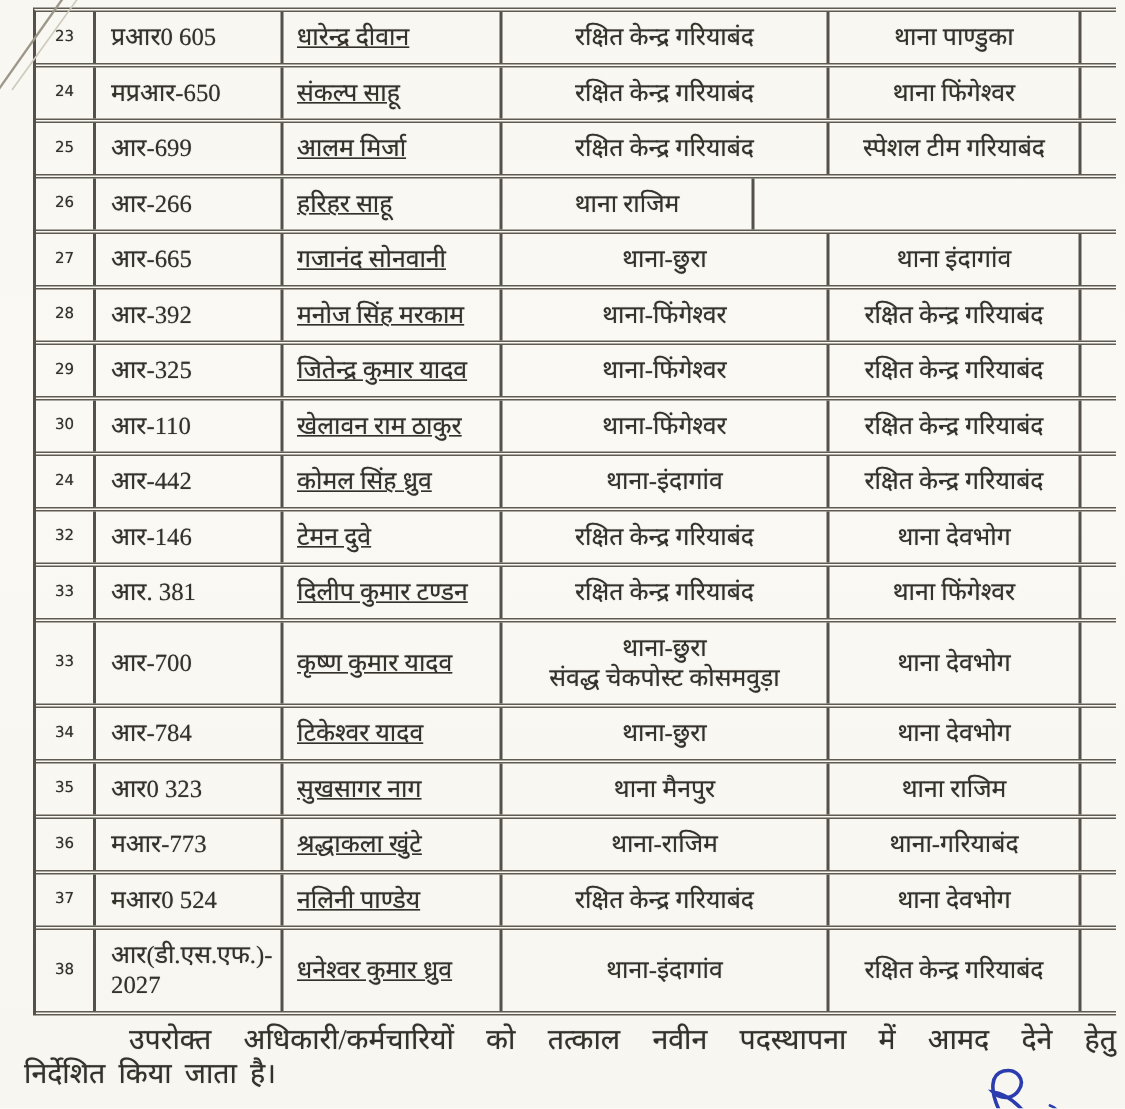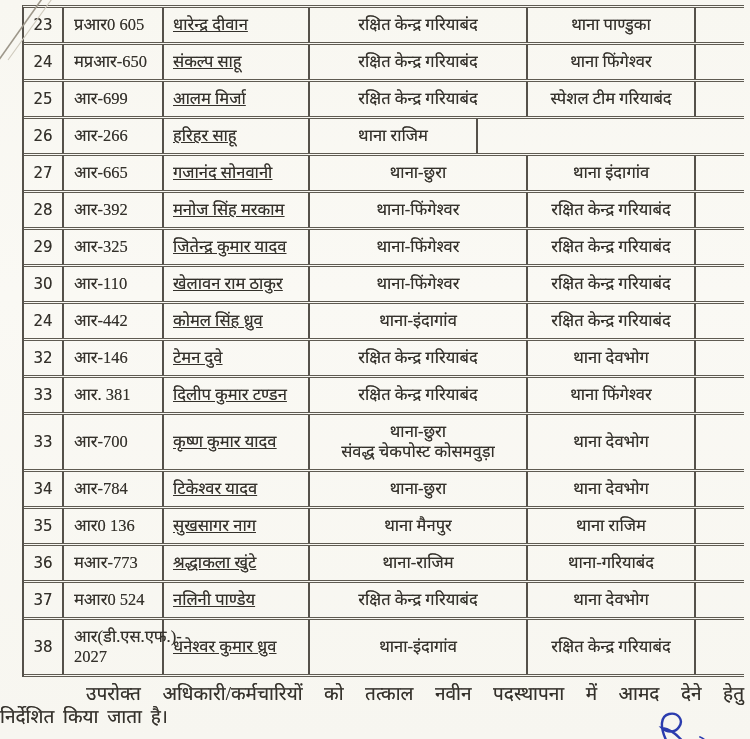--- a/index.html
+++ b/index.html
@@ -20,32 +20,32 @@
   .row{display:flex;align-items:stretch;border-bottom:3px double #5f5b52;}
   .cell{
     box-sizing:border-box;
     border-right:2px solid #55514a;
     min-height:34px;
     display:flex;align-items:center;
     font-size:16.5px;line-height:20px;
     padding:7px 4px;
     white-space:pre-line;
   }
-  .c-sno{width:40px;justify-content:center;font-family:"DejaVu Sans","Liberation Sans",sans-serif;font-size:15px;}
-  .c-id{width:100px;padding-left:10px;}
+  .c-sno{width:40px;justify-content:center;font-family:"DejaVu Sans","Liberation Sans",sans-serif;font-size:10px;}
+  .c-id{width:125px;padding-left:10px;}
   .c-name{width:146px;padding-left:9px;text-decoration:underline;}
   .c-from{width:218px;justify-content:center;text-align:center;}
   .c-to{width:168px;justify-content:center;text-align:center;}
   .closing{position:absolute;left:0;top:682px;width:748px;font-size:19px;line-height:23px;text-shadow:0 0 0.6px rgba(52,49,43,.55);}
   .closing-line1{
     padding-left:86px;padding-right:4px;
     text-align:justify;text-align-last:justify;
     word-spacing:6px;
   }
-  .closing-line2{padding-left:0;word-spacing:4px;}
+  .closing-line2{padding-left:16px;word-spacing:4px;}
   .overlay{position:absolute;left:0;top:0;pointer-events:none;}
 </style>
 </head>
 <body>
 
 <div class="page">
 
   <div class="tbl">
       <div class="row">
         <div class="cell c-sno">23</div>
@@ -133,21 +133,21 @@
       </div>
       <div class="row">
         <div class="cell c-sno">34</div>
         <div class="cell c-id">आर-784</div>
         <div class="cell c-name">टिकेश्वर यादव</div>
         <div class="cell c-from">थाना-छुरा</div>
         <div class="cell c-to">थाना देवभोग</div>
       </div>
       <div class="row">
         <div class="cell c-sno">35</div>
-        <div class="cell c-id">आर0 136</div>
+        <div class="cell c-id">आर0 323</div>
         <div class="cell c-name">सुखसागर नाग</div>
         <div class="cell c-from">थाना मैनपुर</div>
         <div class="cell c-to">थाना राजिम</div>
       </div>
       <div class="row">
         <div class="cell c-sno">36</div>
         <div class="cell c-id">मआर-773</div>
         <div class="cell c-name">श्रद्धाकला खुंटे</div>
         <div class="cell c-from">थाना-राजिम</div>
         <div class="cell c-to">थाना-गरियाबंद</div>

